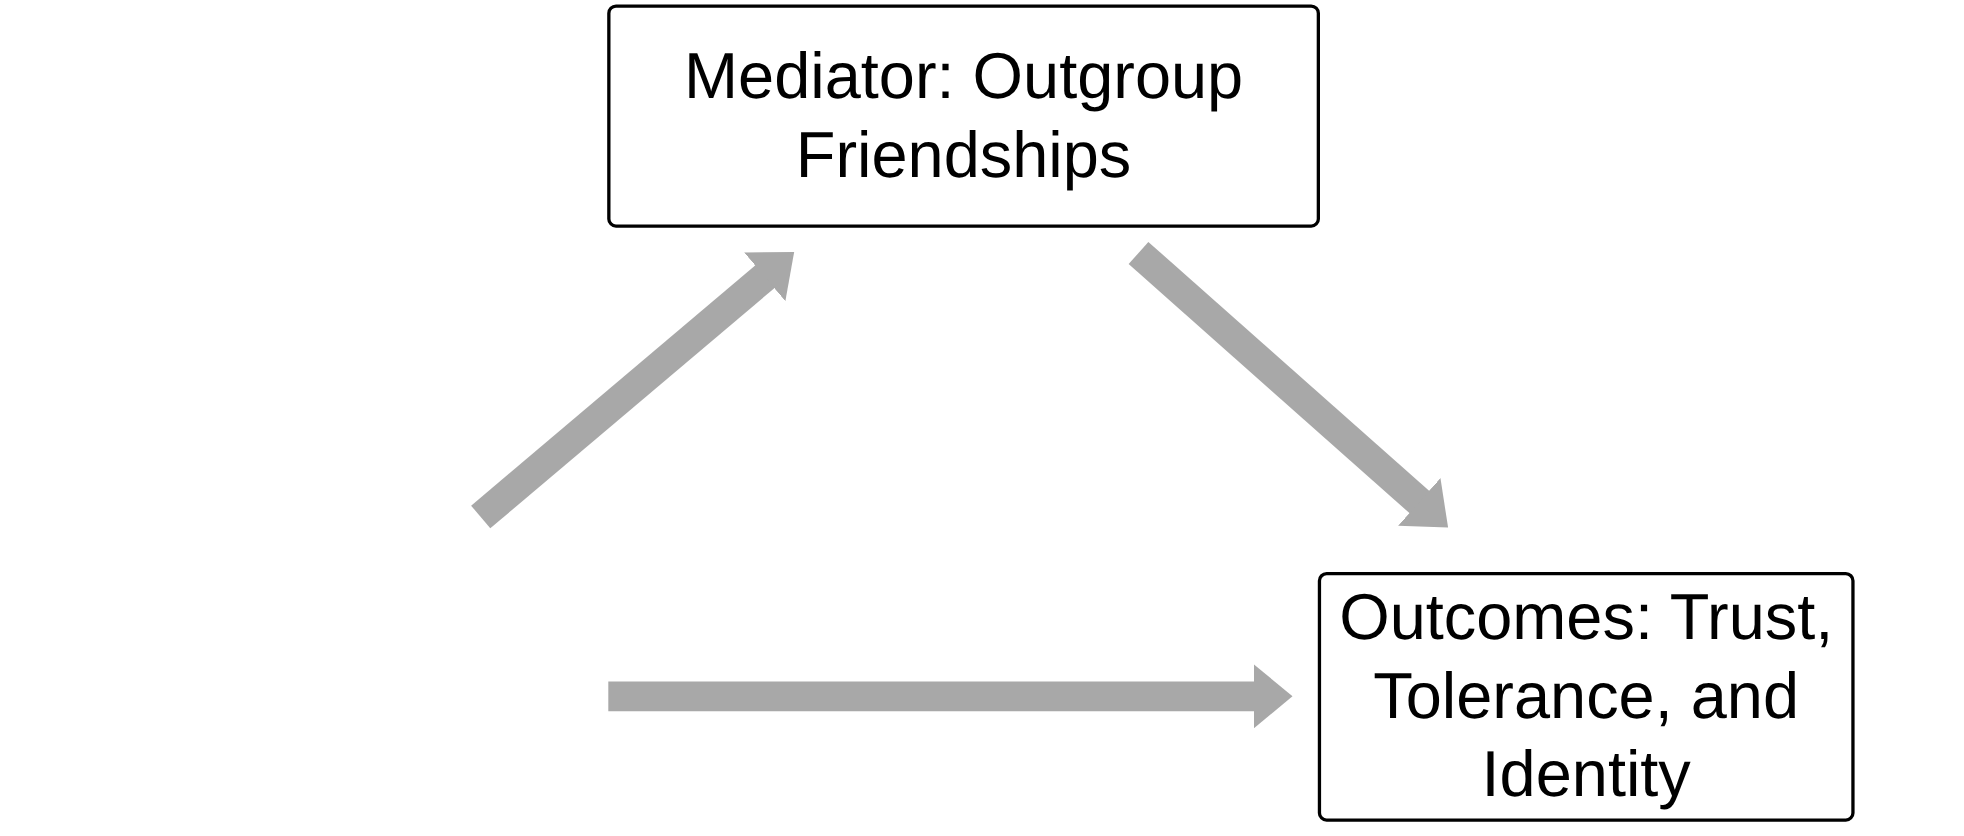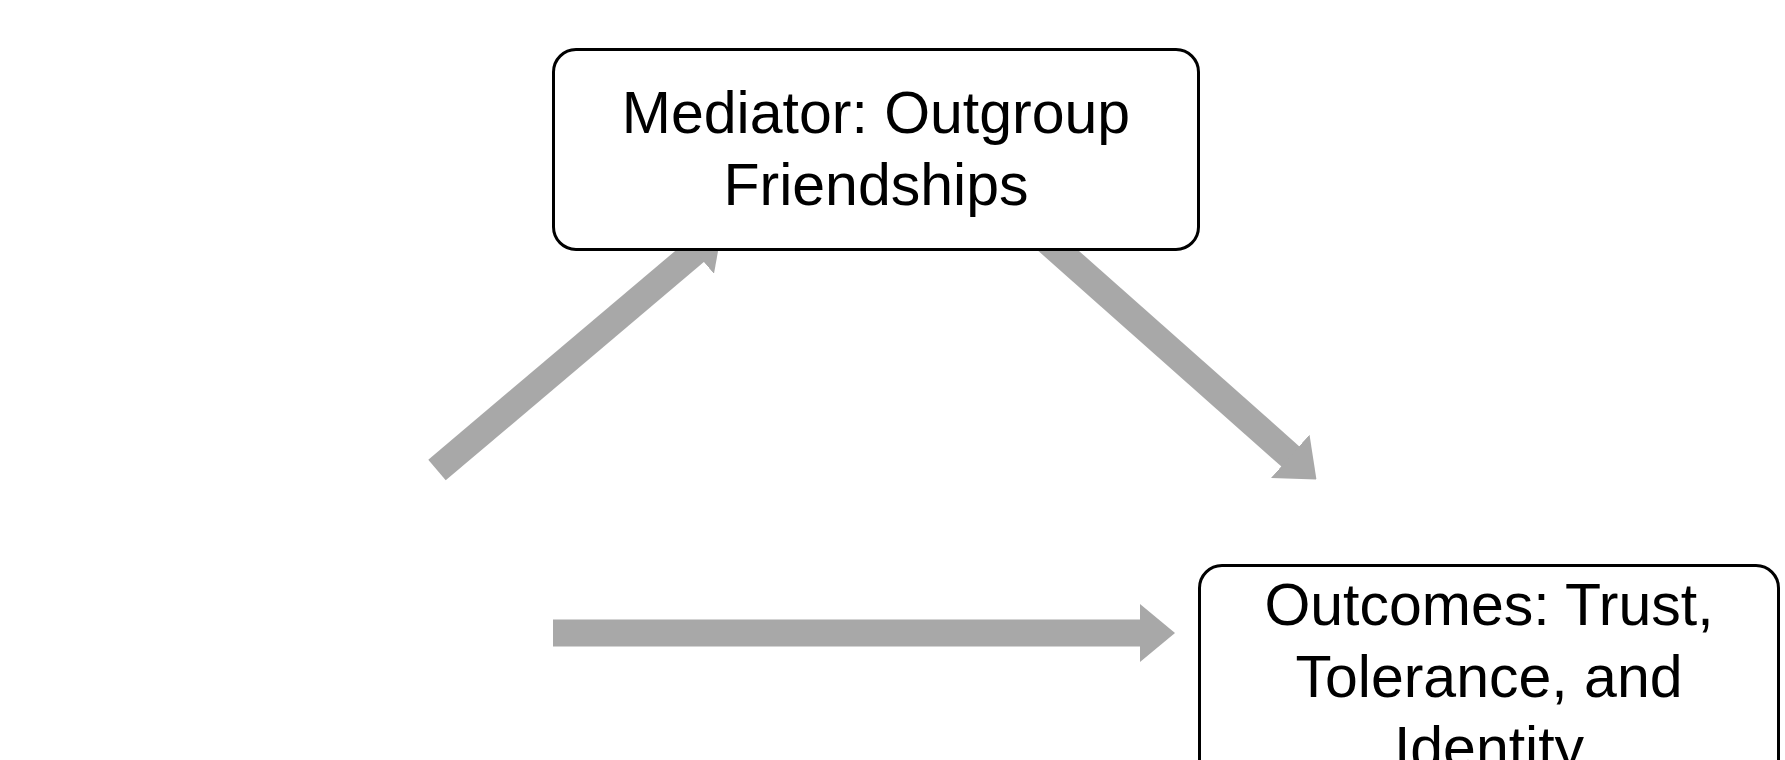--- a/index.html
+++ b/index.html
@@ -15,33 +15,32 @@
   }
   .edges{position:absolute;left:0;top:0;width:1785px;height:760px;}
   .edges line{stroke:var(--arrow);stroke-width:27;}
   .edges .head{fill:var(--arrow);}
   .node{
     position:absolute;
     display:flex;align-items:center;justify-content:center;
     text-align:center;
     background:#ffffff;
     border:3.5px solid var(--border);
-    border-radius:24px;
+    border-radius:8px;
     box-sizing:border-box;
-    margin-top:44px;
   }
   .node-label{
     white-space:pre-line;
     font-size:59px;
     line-height:1.22;
     color:var(--text);
   }
   .node-mediator{left:552px;top:4px;width:648px;height:203px;}
   .node-treatment{left:4px;top:513px;width:534px;height:240px;}
-  .node-outcomes{left:1198px;top:520px;width:582px;height:227px;}
+  .node-outcomes{left:1198px;top:520px;width:488px;height:227px;}
 </style>
 </head>
 <body>
 
 <div class="canvas" style="--arrow: #a8a8a8; --border: #000000; --text: #000000; --bg: #ffffff;">
 
   <svg class="edges" viewBox="0 0 1785 760" xmlns="http://www.w3.org/2000/svg">
     <defs>
       <marker id="arrowhead" markerUnits="userSpaceOnUse" viewBox="0 0 35 58" markerWidth="35" markerHeight="58" refX="1" refY="29" orient="auto">
         <path class="head" d="M0,0 L35,29 L0,58 Z"></path>

